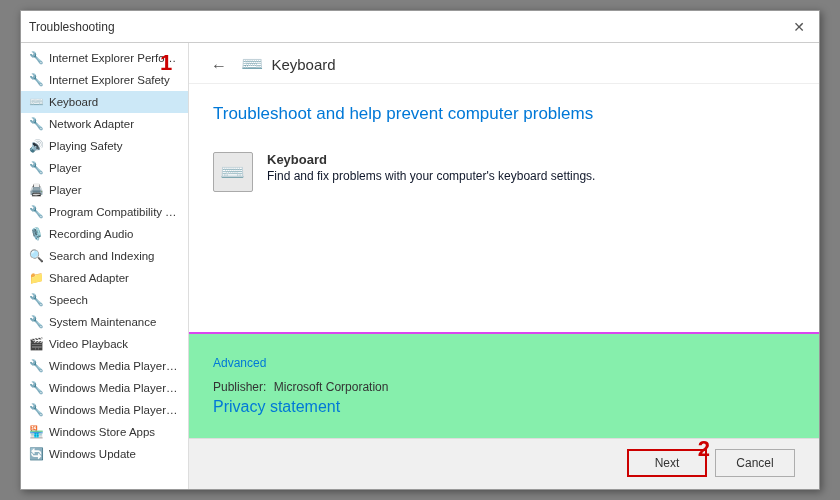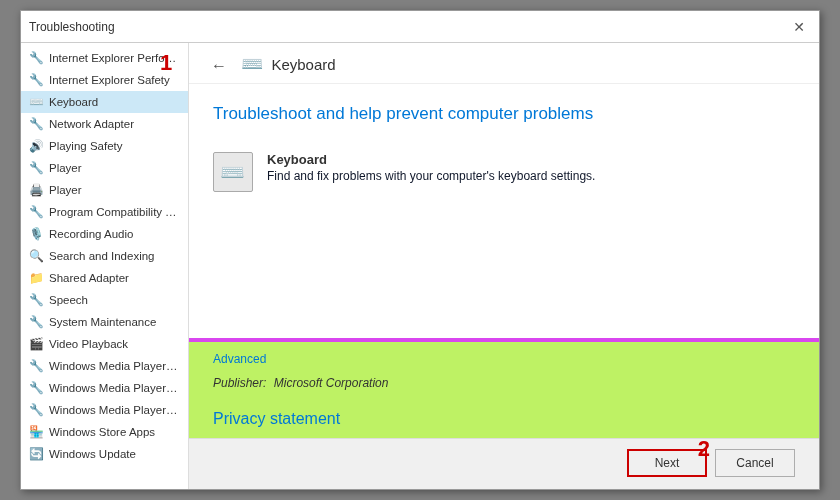--- a/index.html
+++ b/index.html
@@ -152,37 +152,36 @@
       font-size: 13px;
       font-weight: 600;
       color: #333;
       margin-bottom: 2px;
     }
     .item-card-desc {
       font-size: 12px;
       color: #0f172a;
     }
     .main-footer {
-      border-top: 4px solid #d946ef;
-      padding: 10px 24px;
-      background: #bef264;
+      border-top: 2px solid #d946ef;
+      padding: 22px 24px;
+      background: #86efac;
     }
     .advanced-link {
       color: #0078d7;
       cursor: pointer;
       font-size: 12px;
       text-decoration: none;
       display: inline-block;
       margin-bottom: 10px;
     }
     .publisher-info {
       font-size: 12px;
       color: #333;
-      margin-bottom: 20px;
-      font-style: italic;
+      margin-bottom: 4px;
     }
     .privacy-link {
       color: #0078d7;
       cursor: pointer;
       font-size: 16px;
       text-decoration: none;
     }
     .button-row {
       display: flex;
       justify-content: flex-end;

